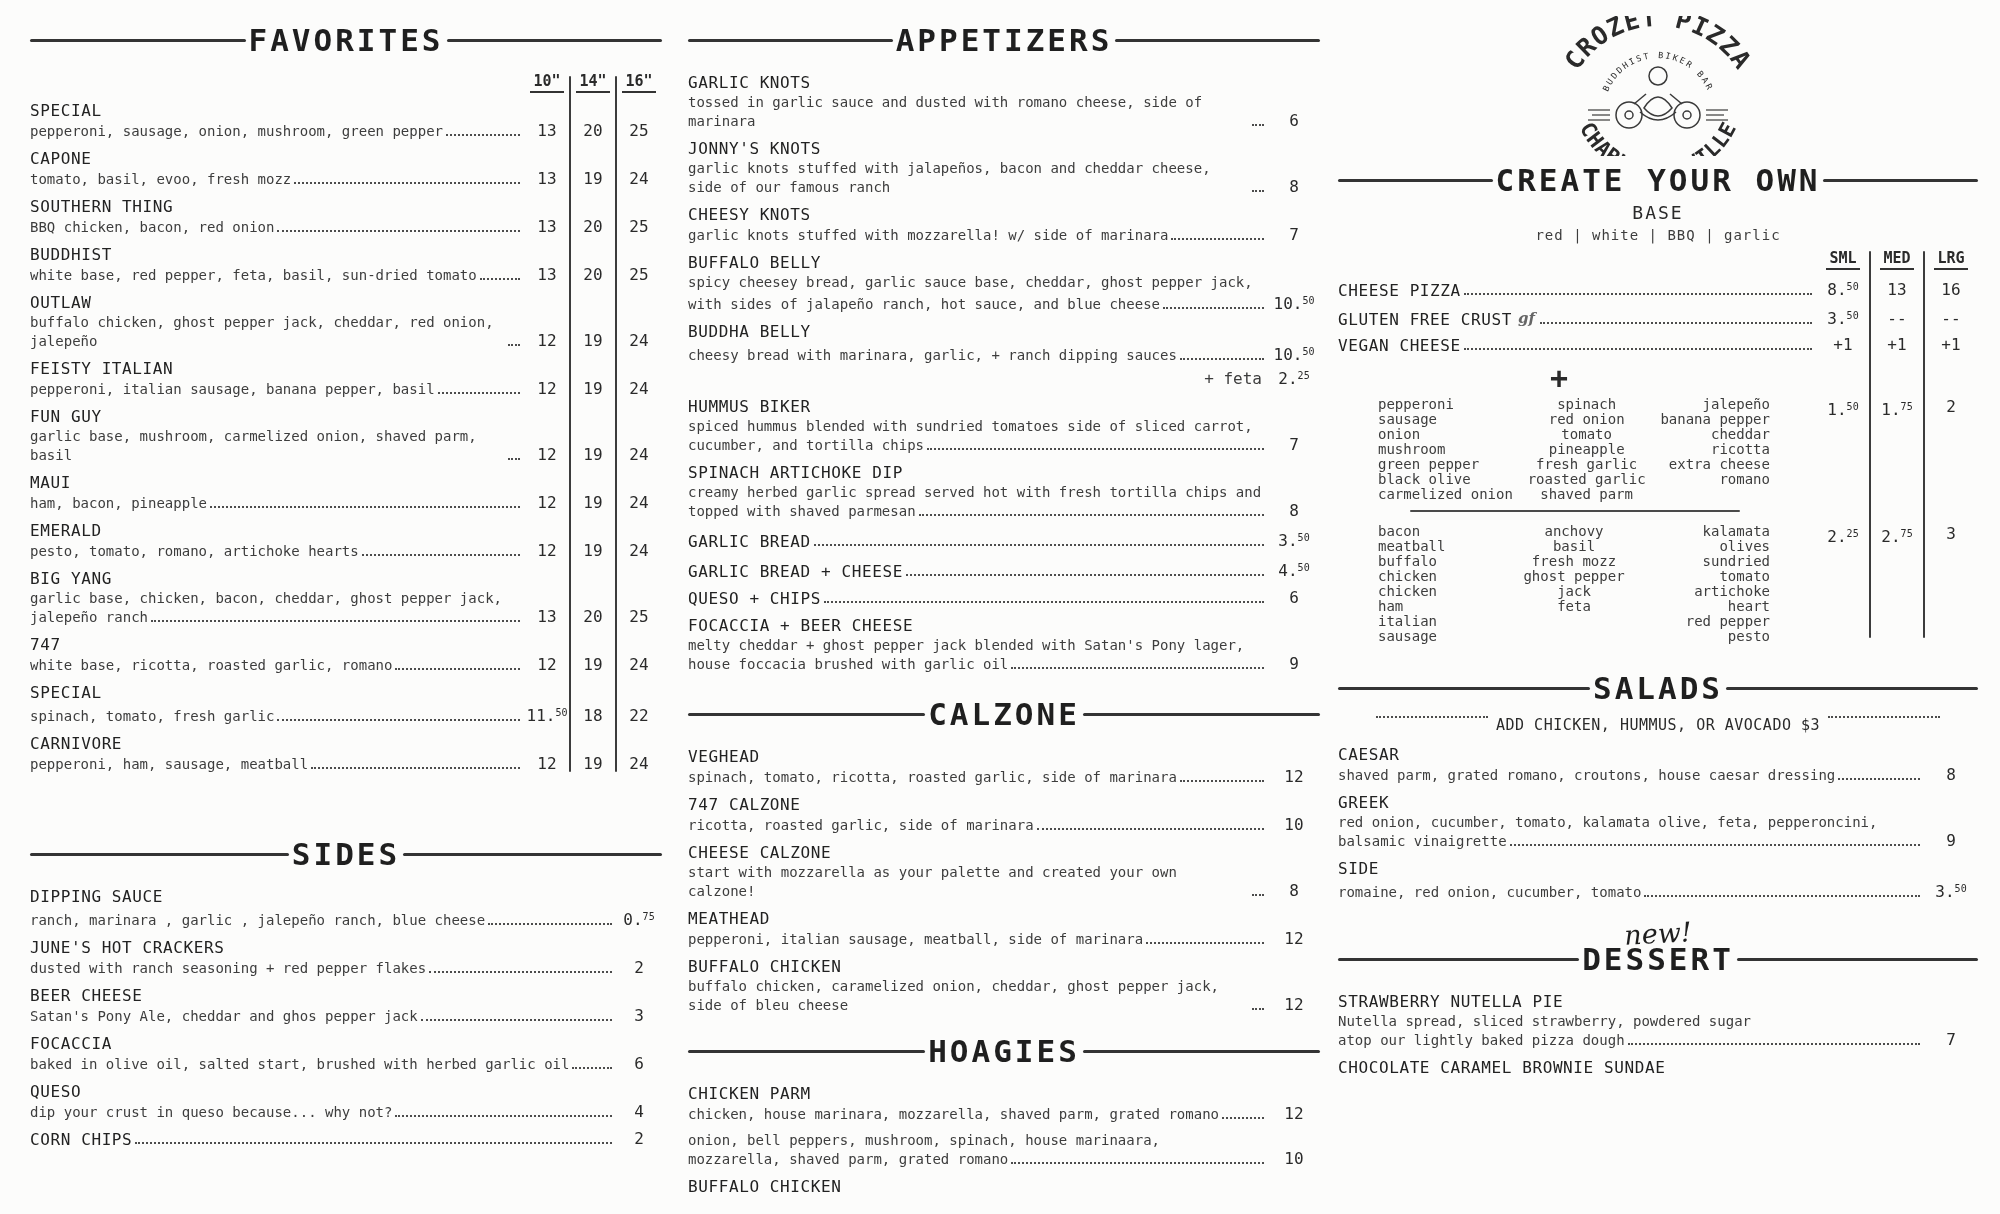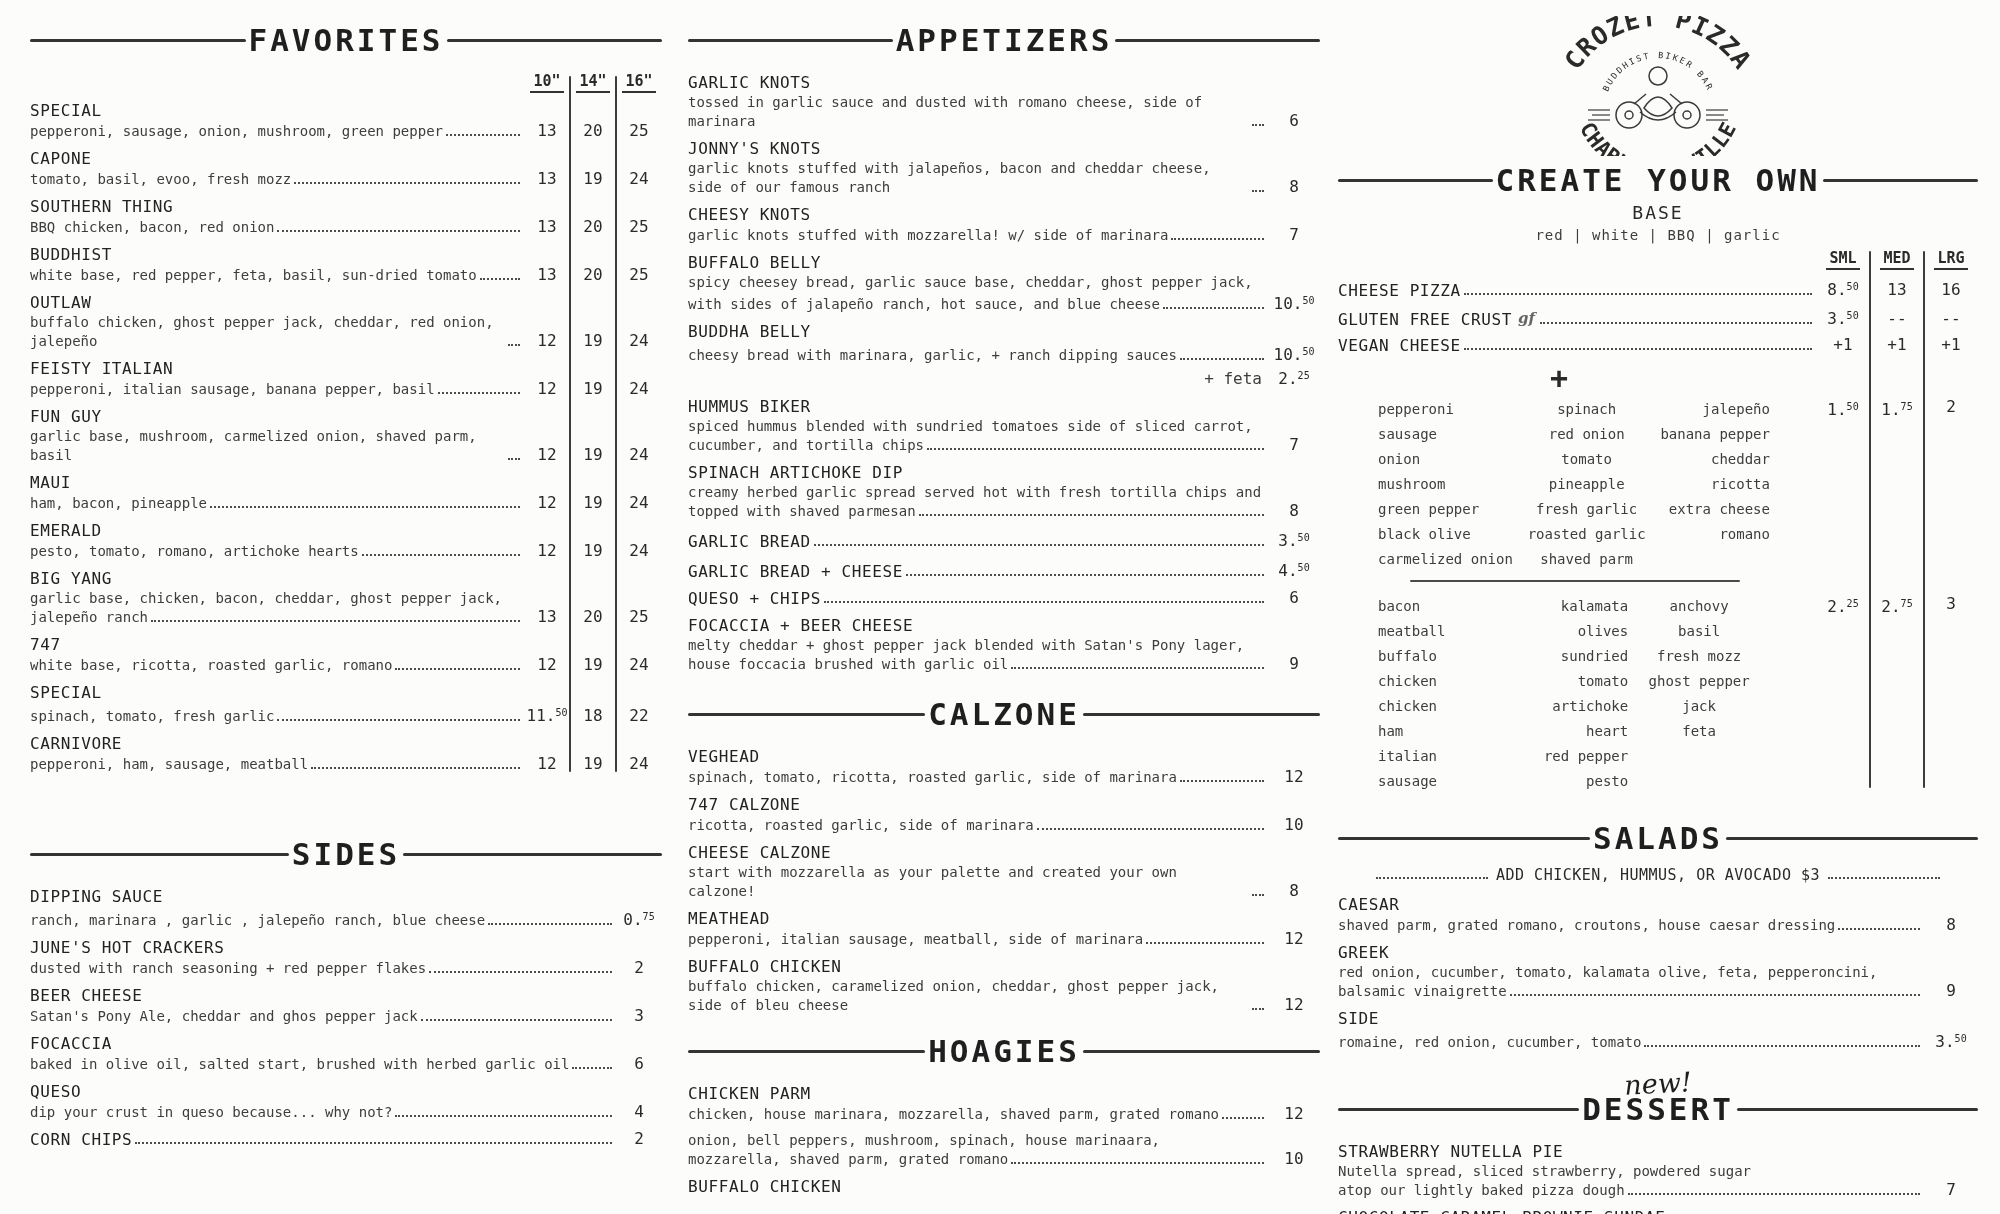--- a/index.html
+++ b/index.html
@@ -52,27 +52,27 @@
   .cyo-table .vline{position:absolute;top:2px;bottom:6px;width:2px;background:#3c3c3c;border-radius:2px;}
   .v-c{right:53px;} .v-d{right:107px;}
   .cyo-table .size-cell{width:54px;}
   .cyo-table .pcell{width:54px;}
   .cyo-table .item{margin-bottom:6px;}
   .gficon{font-family:"DejaVu Serif",serif;font-style:italic;font-weight:bold;font-size:15px;
           color:#666;margin:0 2px 2px 6px;}
   .plus-sign{font-size:30px;font-weight:bold;margin:10px 0 6px 212px;line-height:26px;}
   .toprow{display:flex;align-items:flex-start;margin-bottom:2px;}
   .topcols{display:flex;width:432px;padding-left:40px;justify-content:space-between;box-sizing:border-box;}
-  .tcol{font-size:14px;line-height:25px;color:#3d3d3d;white-space:pre-line;}
+  .tcol{font-size:14px;line-height:15px;color:#3d3d3d;white-space:pre-line;}
   .tcol.t1{text-align:left;} .tcol.t2{text-align:center;} .tcol.t3{text-align:right;}
   .topprices{margin-left:auto;display:flex;}
   .tdivider{width:330px;height:2px;background:#4a4a4a;border-radius:2px;margin:8px 0 12px 72px;}
 
   .salads-block{margin-top:26px;}
-  .salad-note{display:flex;align-items:flex-end;margin:-4px 30px 10px;font-size:15px;letter-spacing:.5px;}
+  .salad-note{display:flex;align-items:flex-start;margin:-4px 30px 10px;font-size:15px;letter-spacing:.5px;}
   .salad-note .dots{margin:0 8px 5px;}
   .col3 .pcell{width:54px;}
 
   .dessert-block{margin-top:16px;}
   .new-script{font-family:"DejaVu Serif",serif;font-style:italic;font-size:27px;
               text-align:center;transform:rotate(-3deg);margin-bottom:-8px;color:#1e1e1e;}
 
   svg text{fill:#2a2a2a;}
 </style>
 </head>
@@ -674,30 +674,30 @@
       </div>
       <div class="tdivider"></div>
       <div class="toprow">
         <div class="topcols">
           <div class="tcol t1">bacon
 meatball
 buffalo chicken
 chicken
 ham
 italian sausage</div>
+          <div class="tcol t2">anchovy
+basil
+fresh mozz
+ghost pepper jack
+feta</div>
           <div class="tcol t3">kalamata olives
 sundried tomato
 artichoke heart
 red pepper
 pesto</div>
-          <div class="tcol t2">anchovy
-basil
-fresh mozz
-ghost pepper jack
-feta</div>
         </div>
         <div class="topprices">
           <span class="pcell">2.<sup>25</sup></span>
           <span class="pcell">2.<sup>75</sup></span>
           <span class="pcell">3</span>
         </div>
       </div>
     </div>
 
     <div class="salads-block">

